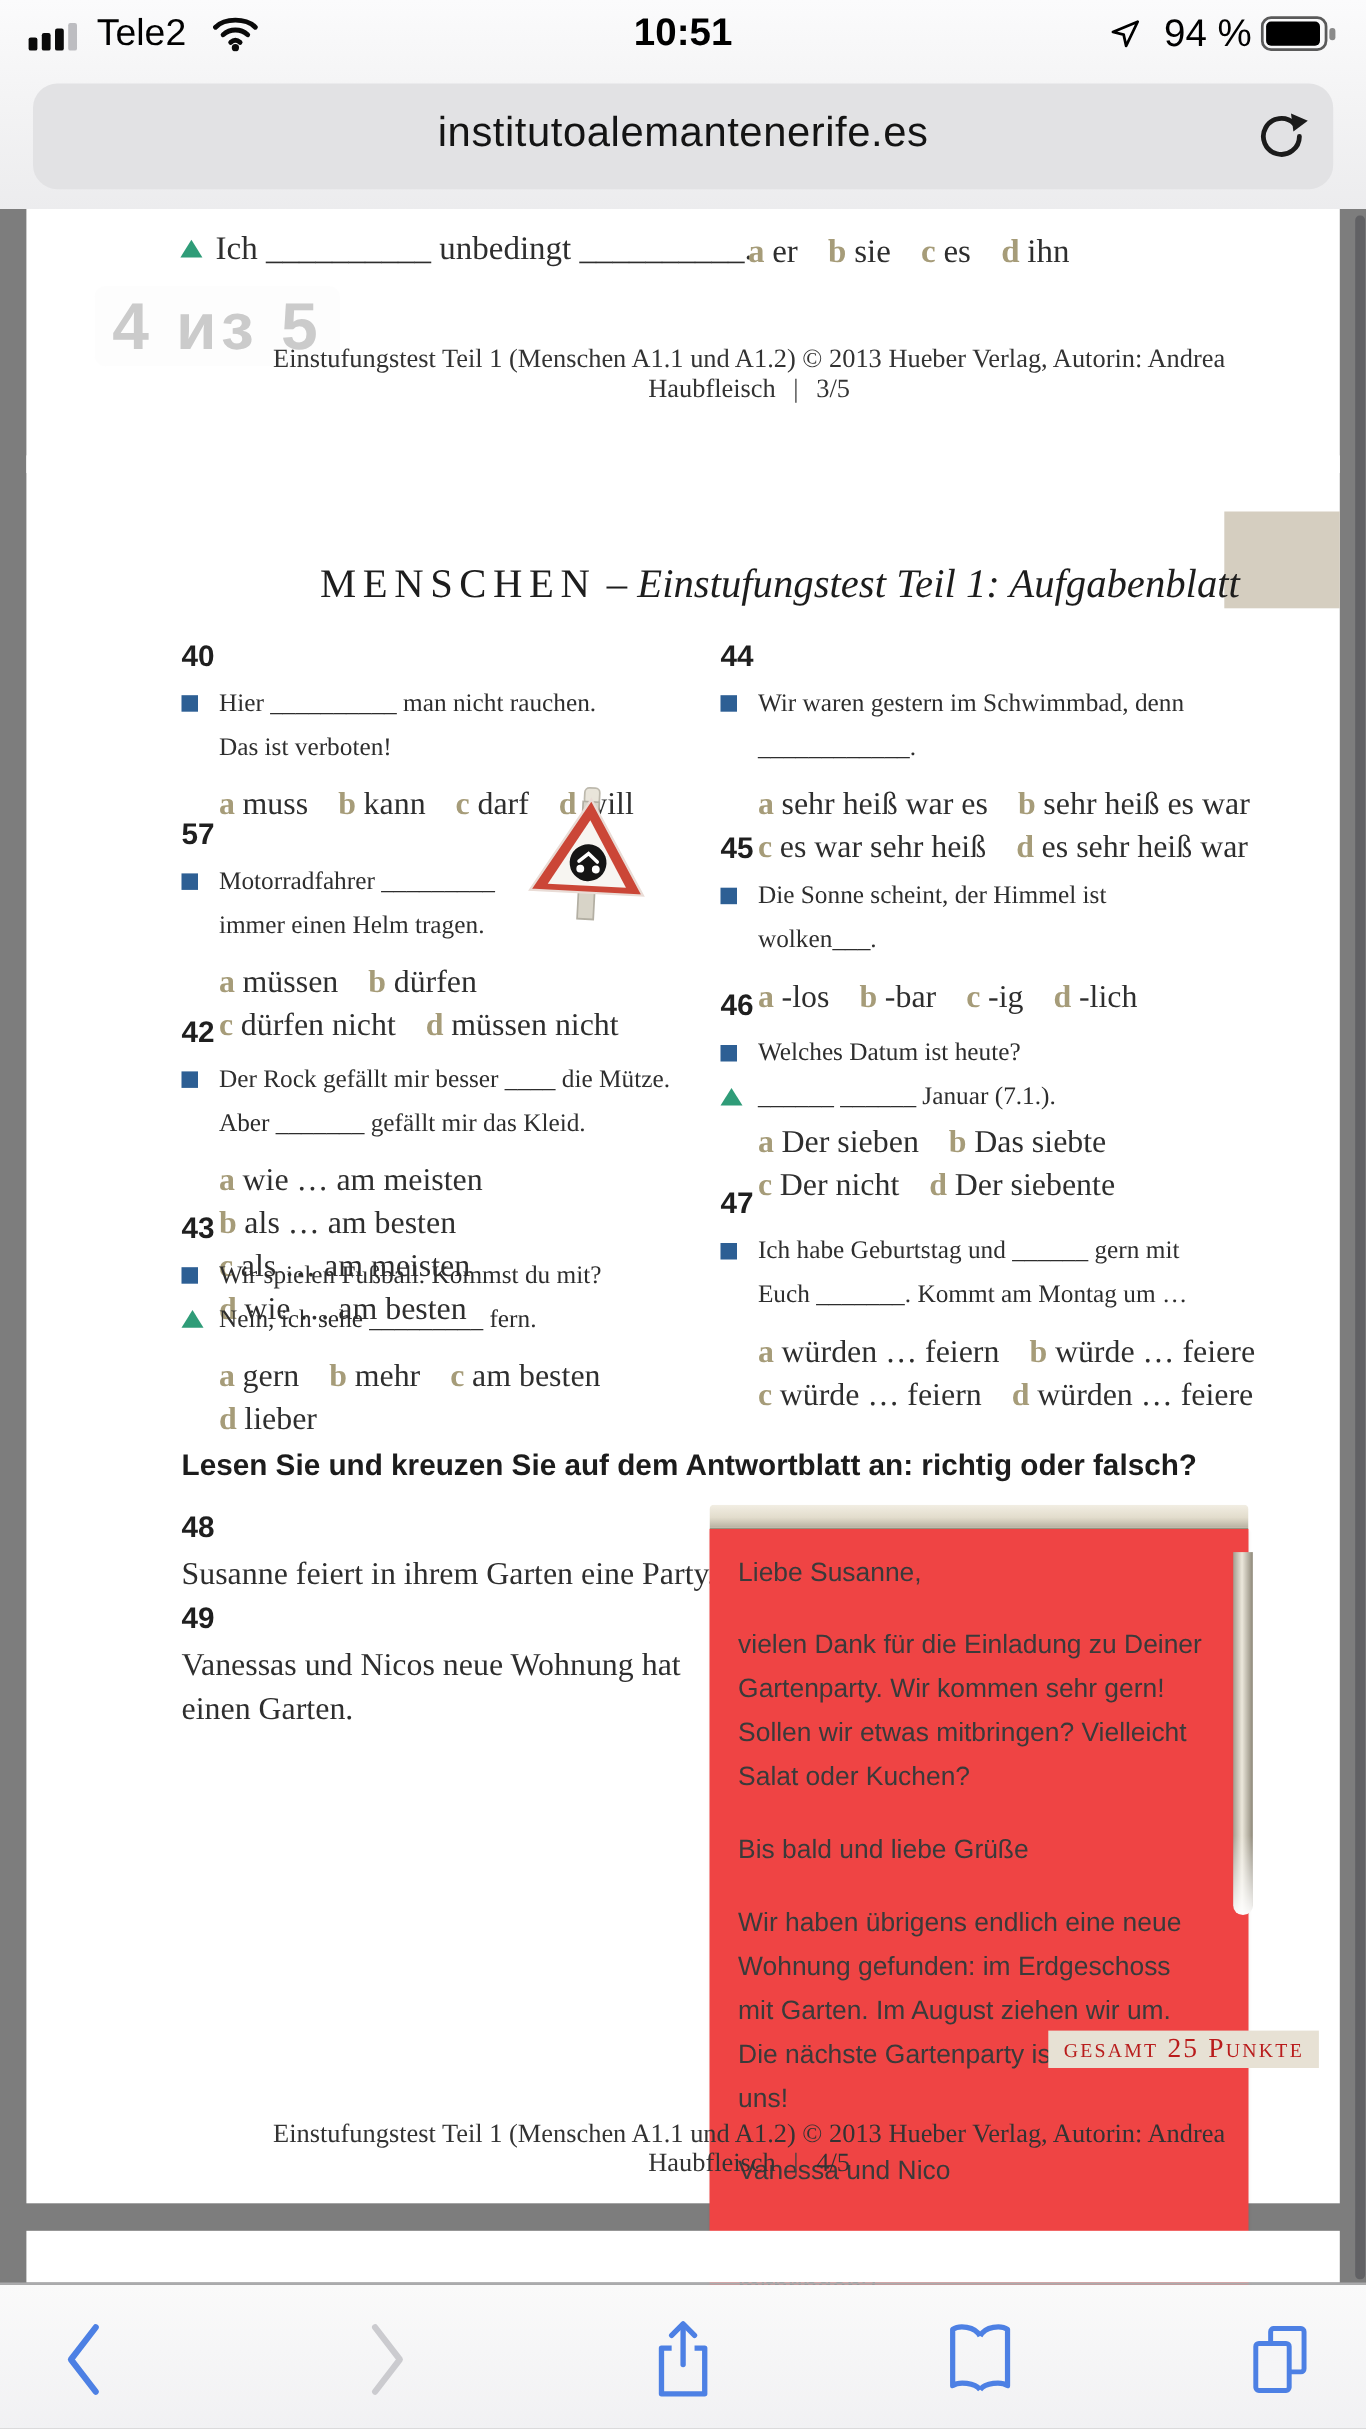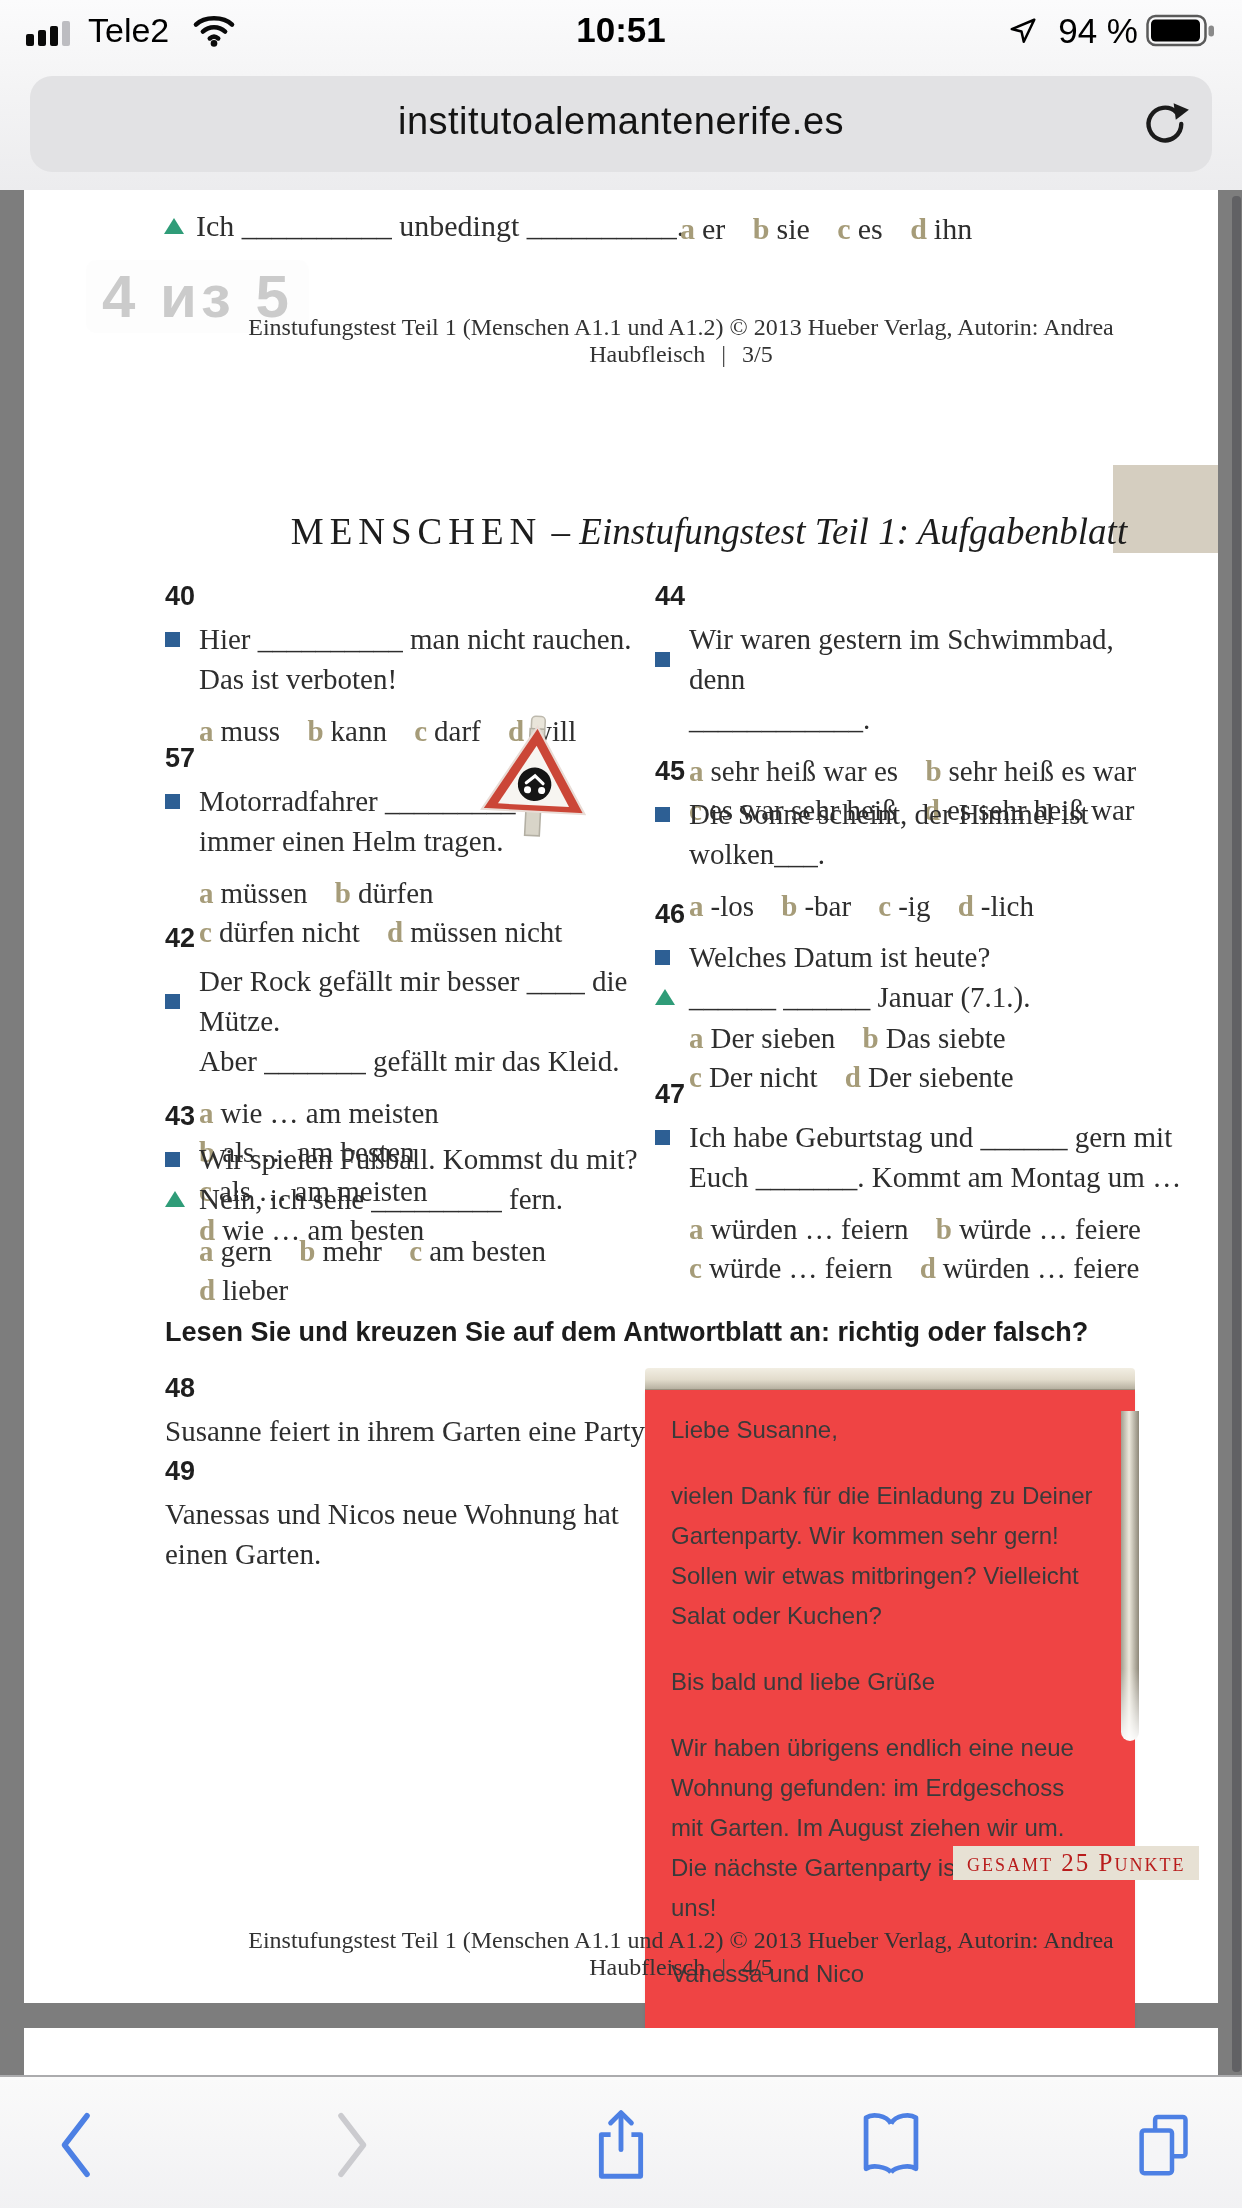--- a/index.html
+++ b/index.html
@@ -31,21 +31,21 @@
   
   .docbg{position:absolute;left:0;top:190px;width:1242px;height:1885px;background:#7d7d7d;}
   .scrollbar{position:absolute;right:1px;top:196px;width:9px;height:1876px;background:#616164;border-radius:4px;z-index:40;}
   .page{position:absolute;background:#ffffff;}
   .page3{left:24px;top:190px;width:1194px;height:240px;}
   .page4{left:24px;top:414px;width:1194px;height:1589px;}
   .page5{left:24px;top:2028px;width:1194px;height:47px;}
 
   
   .qnum{font-weight:bold;font-size:27px;color:#1f1f1f;margin-bottom:7px;font-family:"Liberation Sans",sans-serif;}
-  .qline{display:flex;font-size:29px;line-height:40px;color:#2e2e2e;}
+  .qline{display:flex;font-size:23px;line-height:40px;color:#2e2e2e;}
   .qline .qmark{flex:0 0 34px;display:flex;align-items:center;}
   .sqb{width:15px;height:15px;background:#2d5f94;}
   .trib{width:0;height:0;border-left:10px solid transparent;border-right:10px solid transparent;
         border-bottom:16px solid #2f9c78;}
   .opts{margin-left:34px;margin-top:13px;}
   .optrow{font-size:29px;line-height:39px;color:#2e2e2e;}
   .opt{margin-right:20px;white-space:nowrap;}
   .ol{color:#a69c79;font-weight:bold;margin-right:7px;}
 
   .q{position:absolute;}

